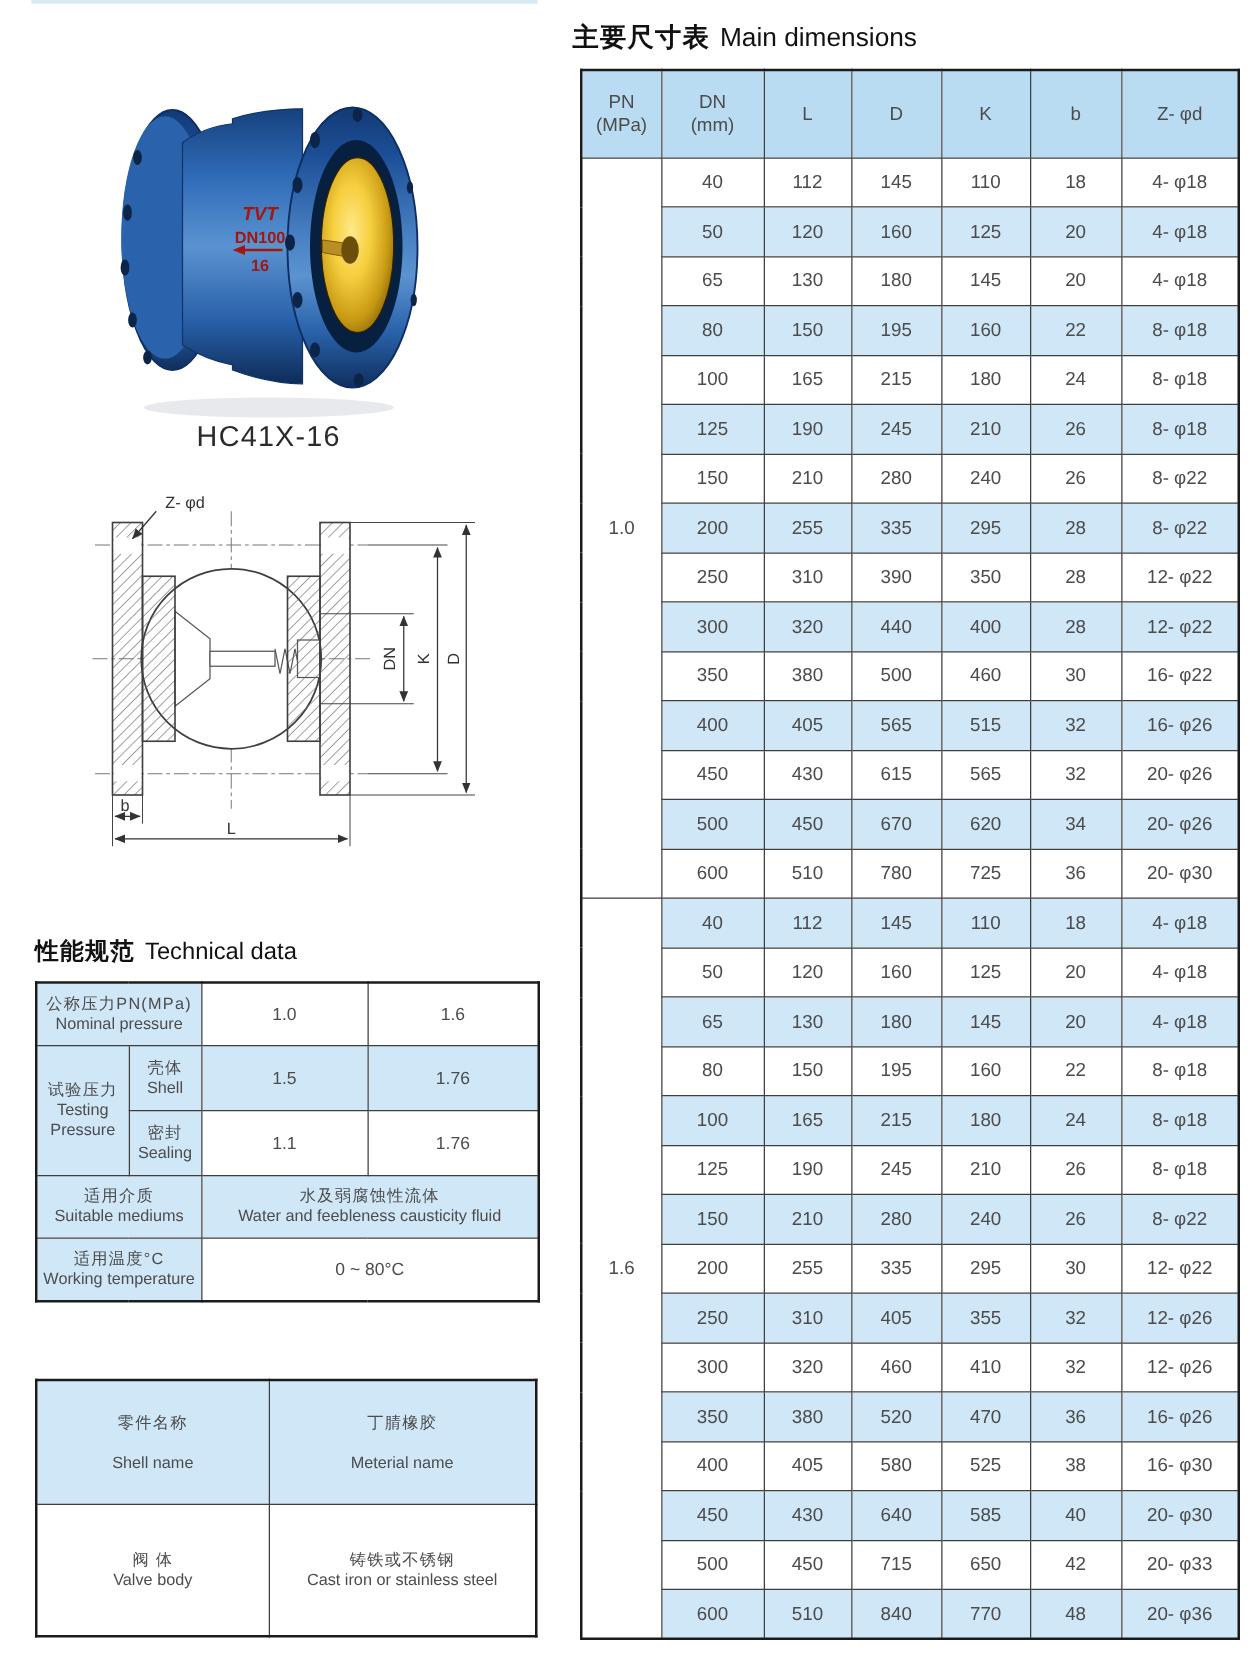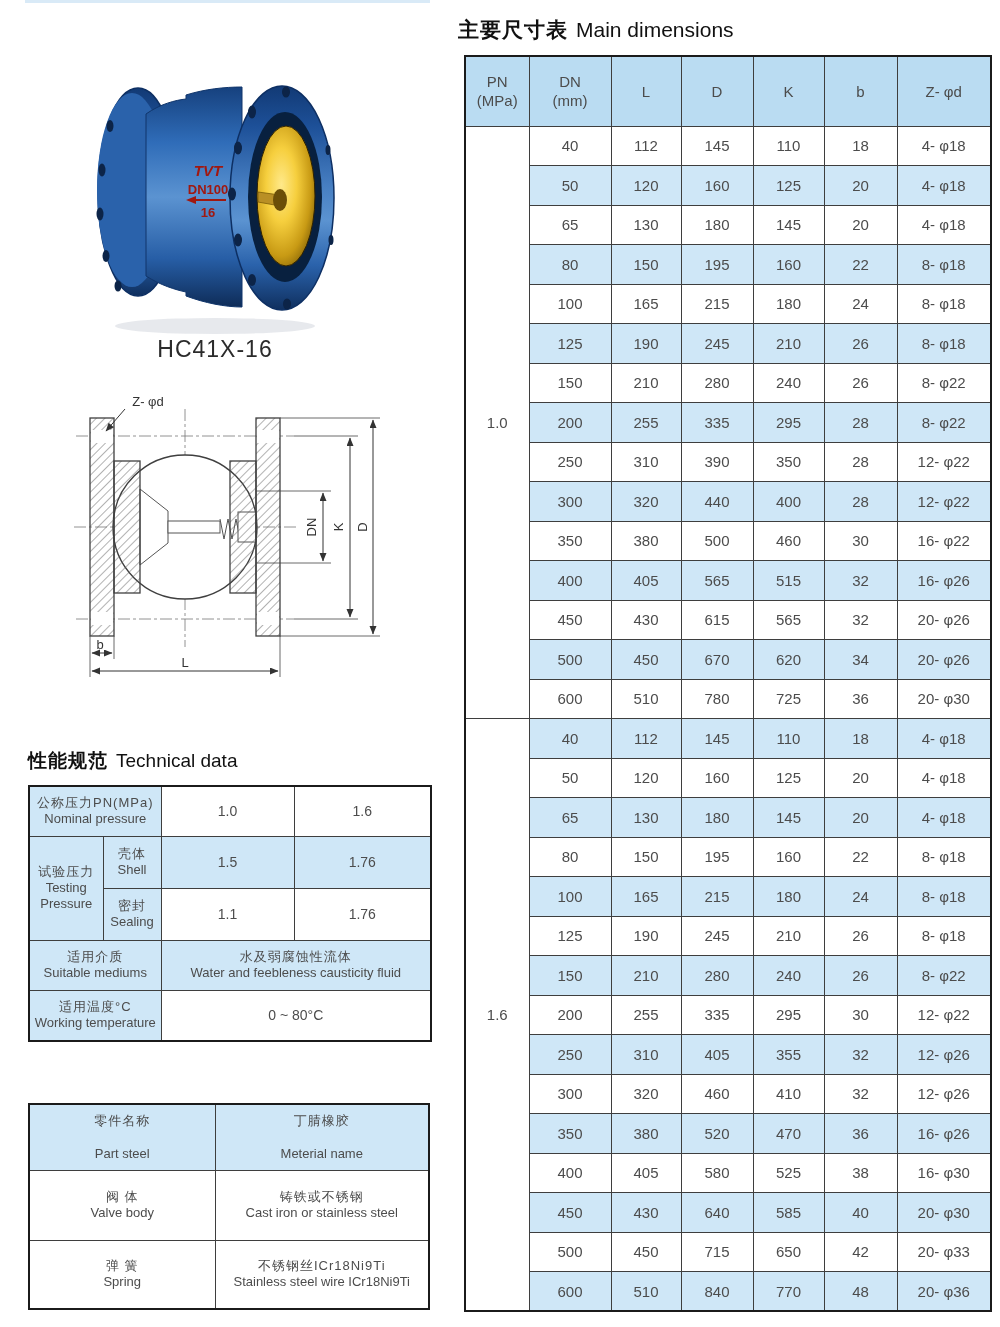--- a/index.html
+++ b/index.html
@@ -236,44 +236,34 @@
 
 
   <table class="abs outer" style="left:28px;top:1103px;width:400px;height:207px;">
     <colgroup>
         <col style="width:186px">
         <col style="width:214px">
       </colgroup>
     <tbody>
         <tr class="h50">
       <th class="blue lbl">
-        <span><span class="zh">零件名称</span>&nbsp; <span>Part steel</span></span>
+        <span><span class="zh">零件名称</span>&nbsp; <span>Shell name</span></span>
       </th>
       <th class="blue lbl">
         <span><span class="zh">丁腈橡胶</span>&nbsp; <span>Meterial name</span></span>
       </th>
     </tr>
     <tr class="h53">
       <td class="lbl">
         <span class="zh">阀 体</span>
             <span>Valve body</span>
       </td>
       <td class="lbl">
         <span class="zh">铸铁或不锈钢</span>
             <span>Cast iron or stainless steel</span>
-      </td>
-    </tr>
-    <tr class="h52">
-      <td class="lbl">
-        <span class="zh">弹 簧</span>
-            <span>Spring</span>
-      </td>
-      <td class="lbl">
-        <span class="zh">不锈钢丝ICr18Ni9Ti</span>
-            <span>Stainless steel wire ICr18Ni9Ti</span>
       </td>
     </tr>
   </tbody>
     </table>
 
   <div class="abs title" style="left:458px;top:16px;">
     <span class="zh">主要尺寸表</span><span class="en">Main dimensions</span>
   </div>
 
   <table id="mainTable" class="abs outer" style="left:464px;top:55px;">

